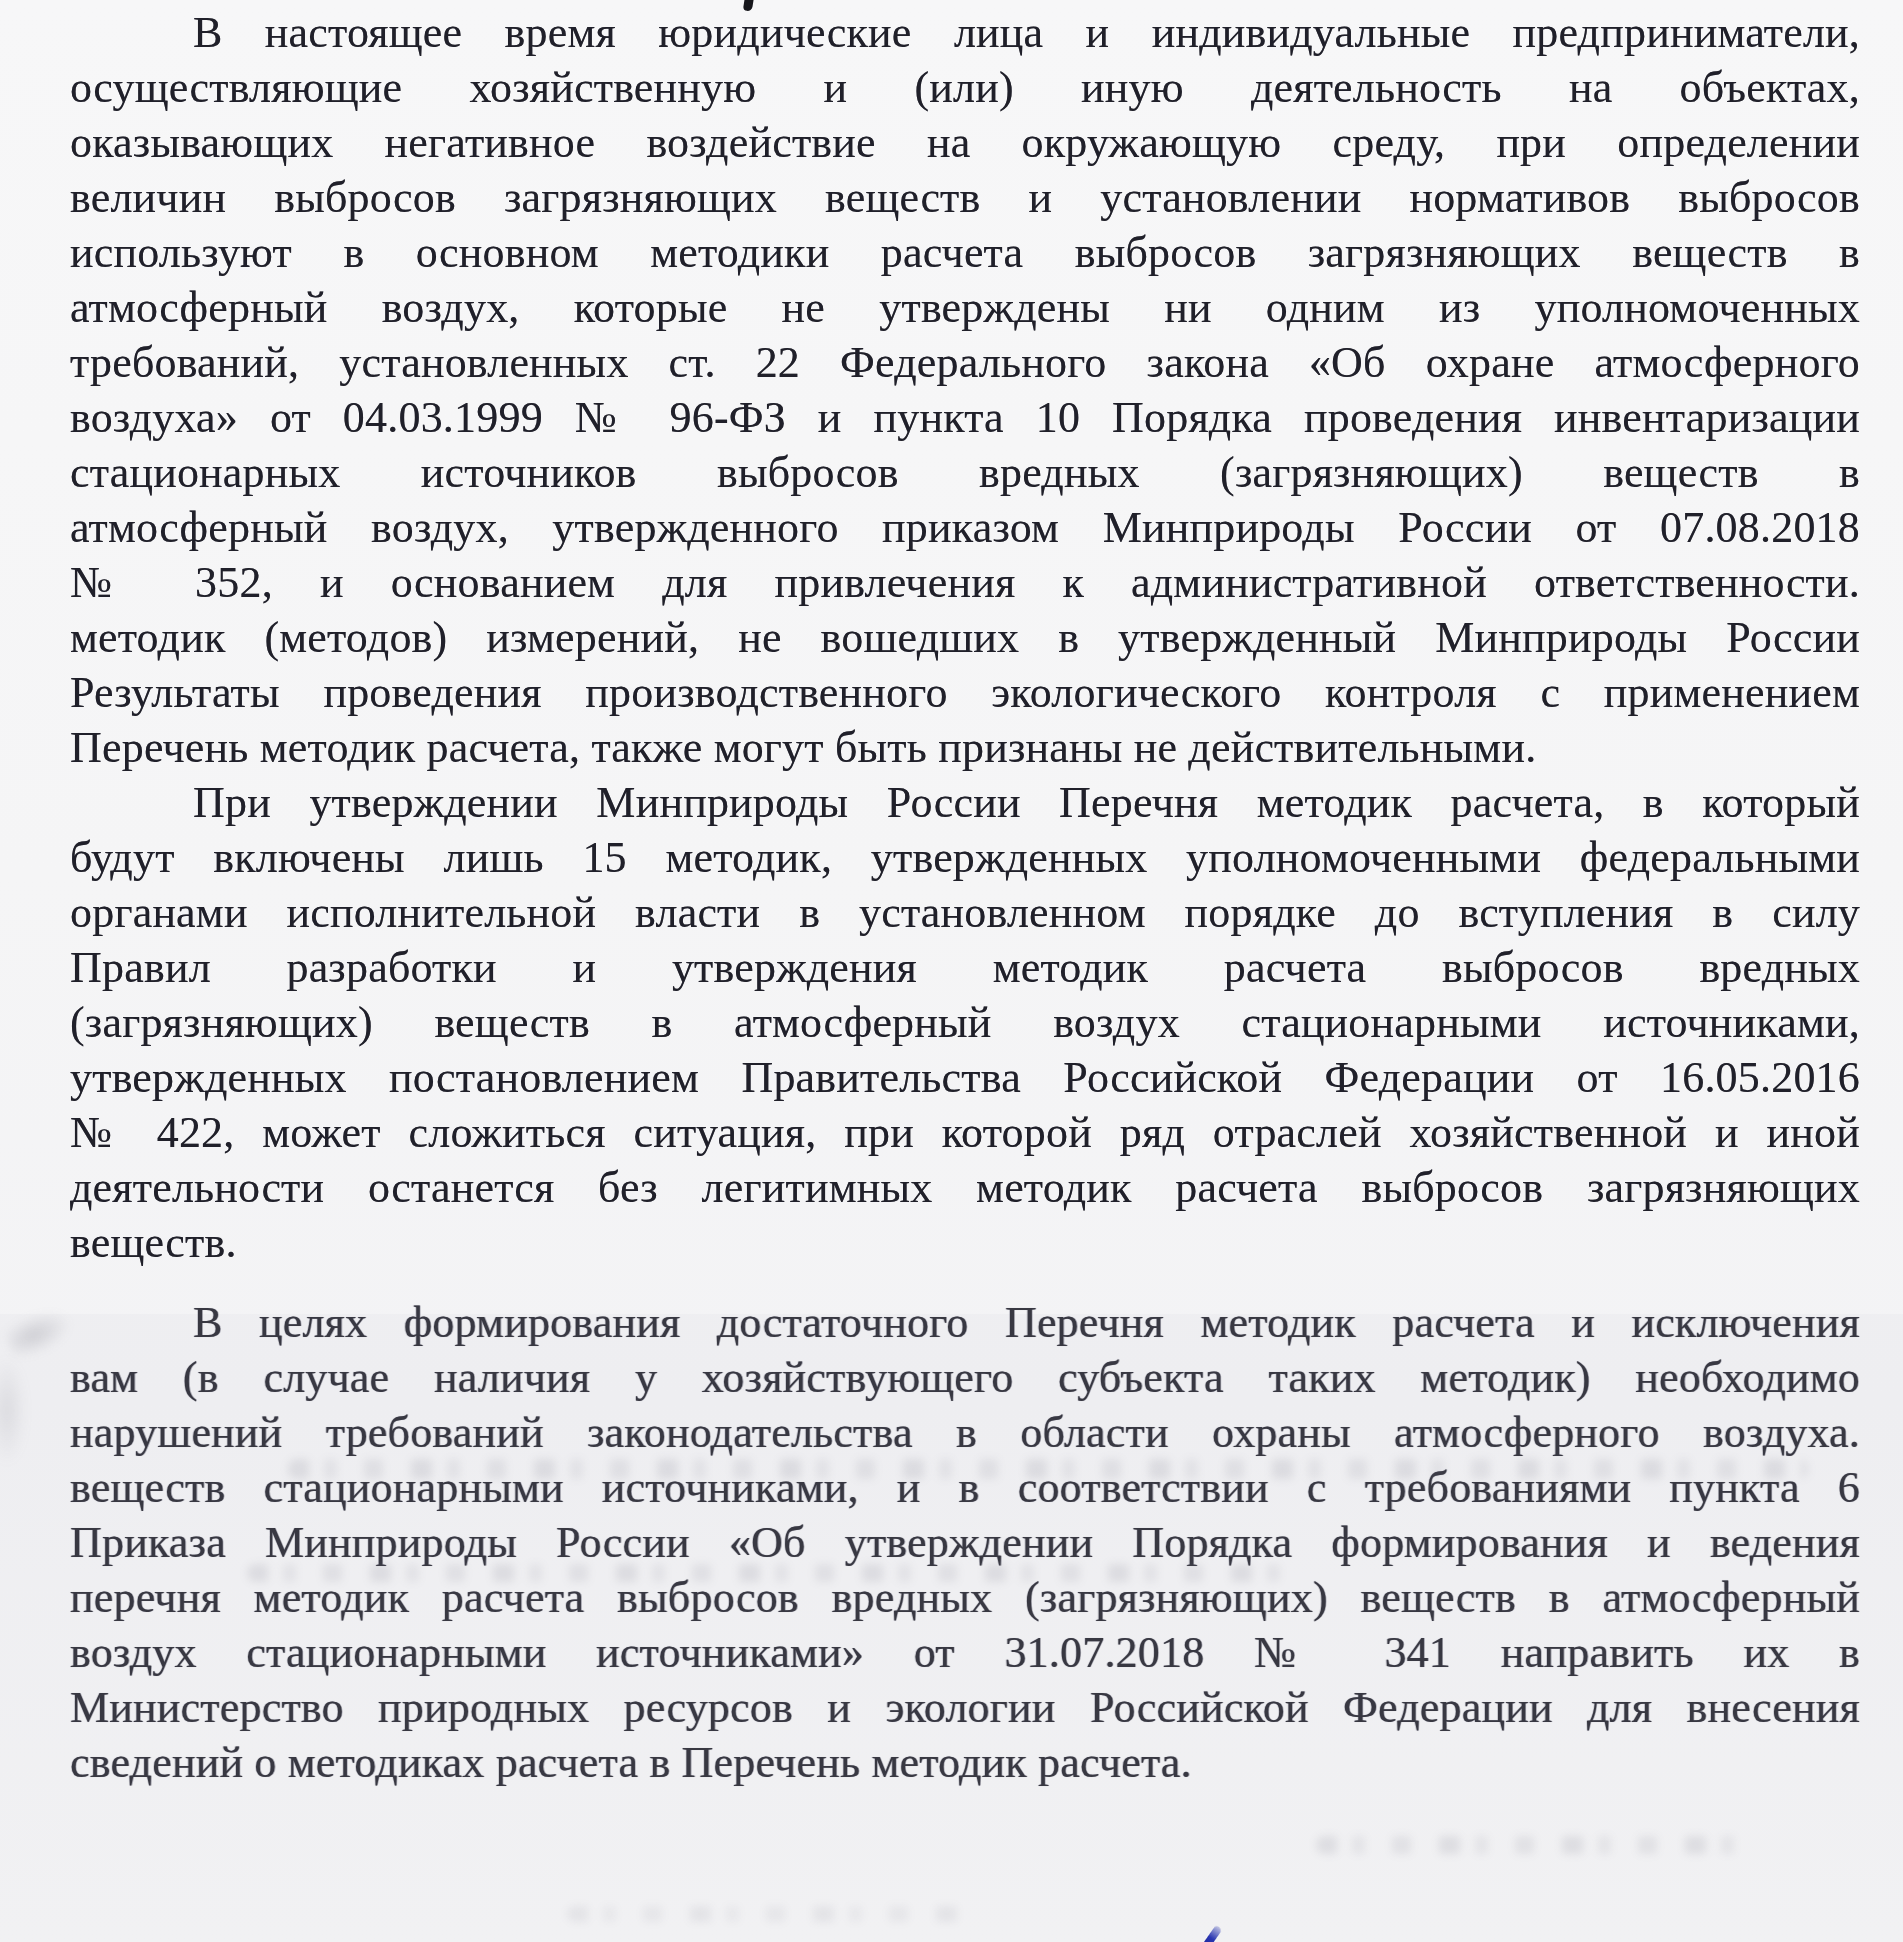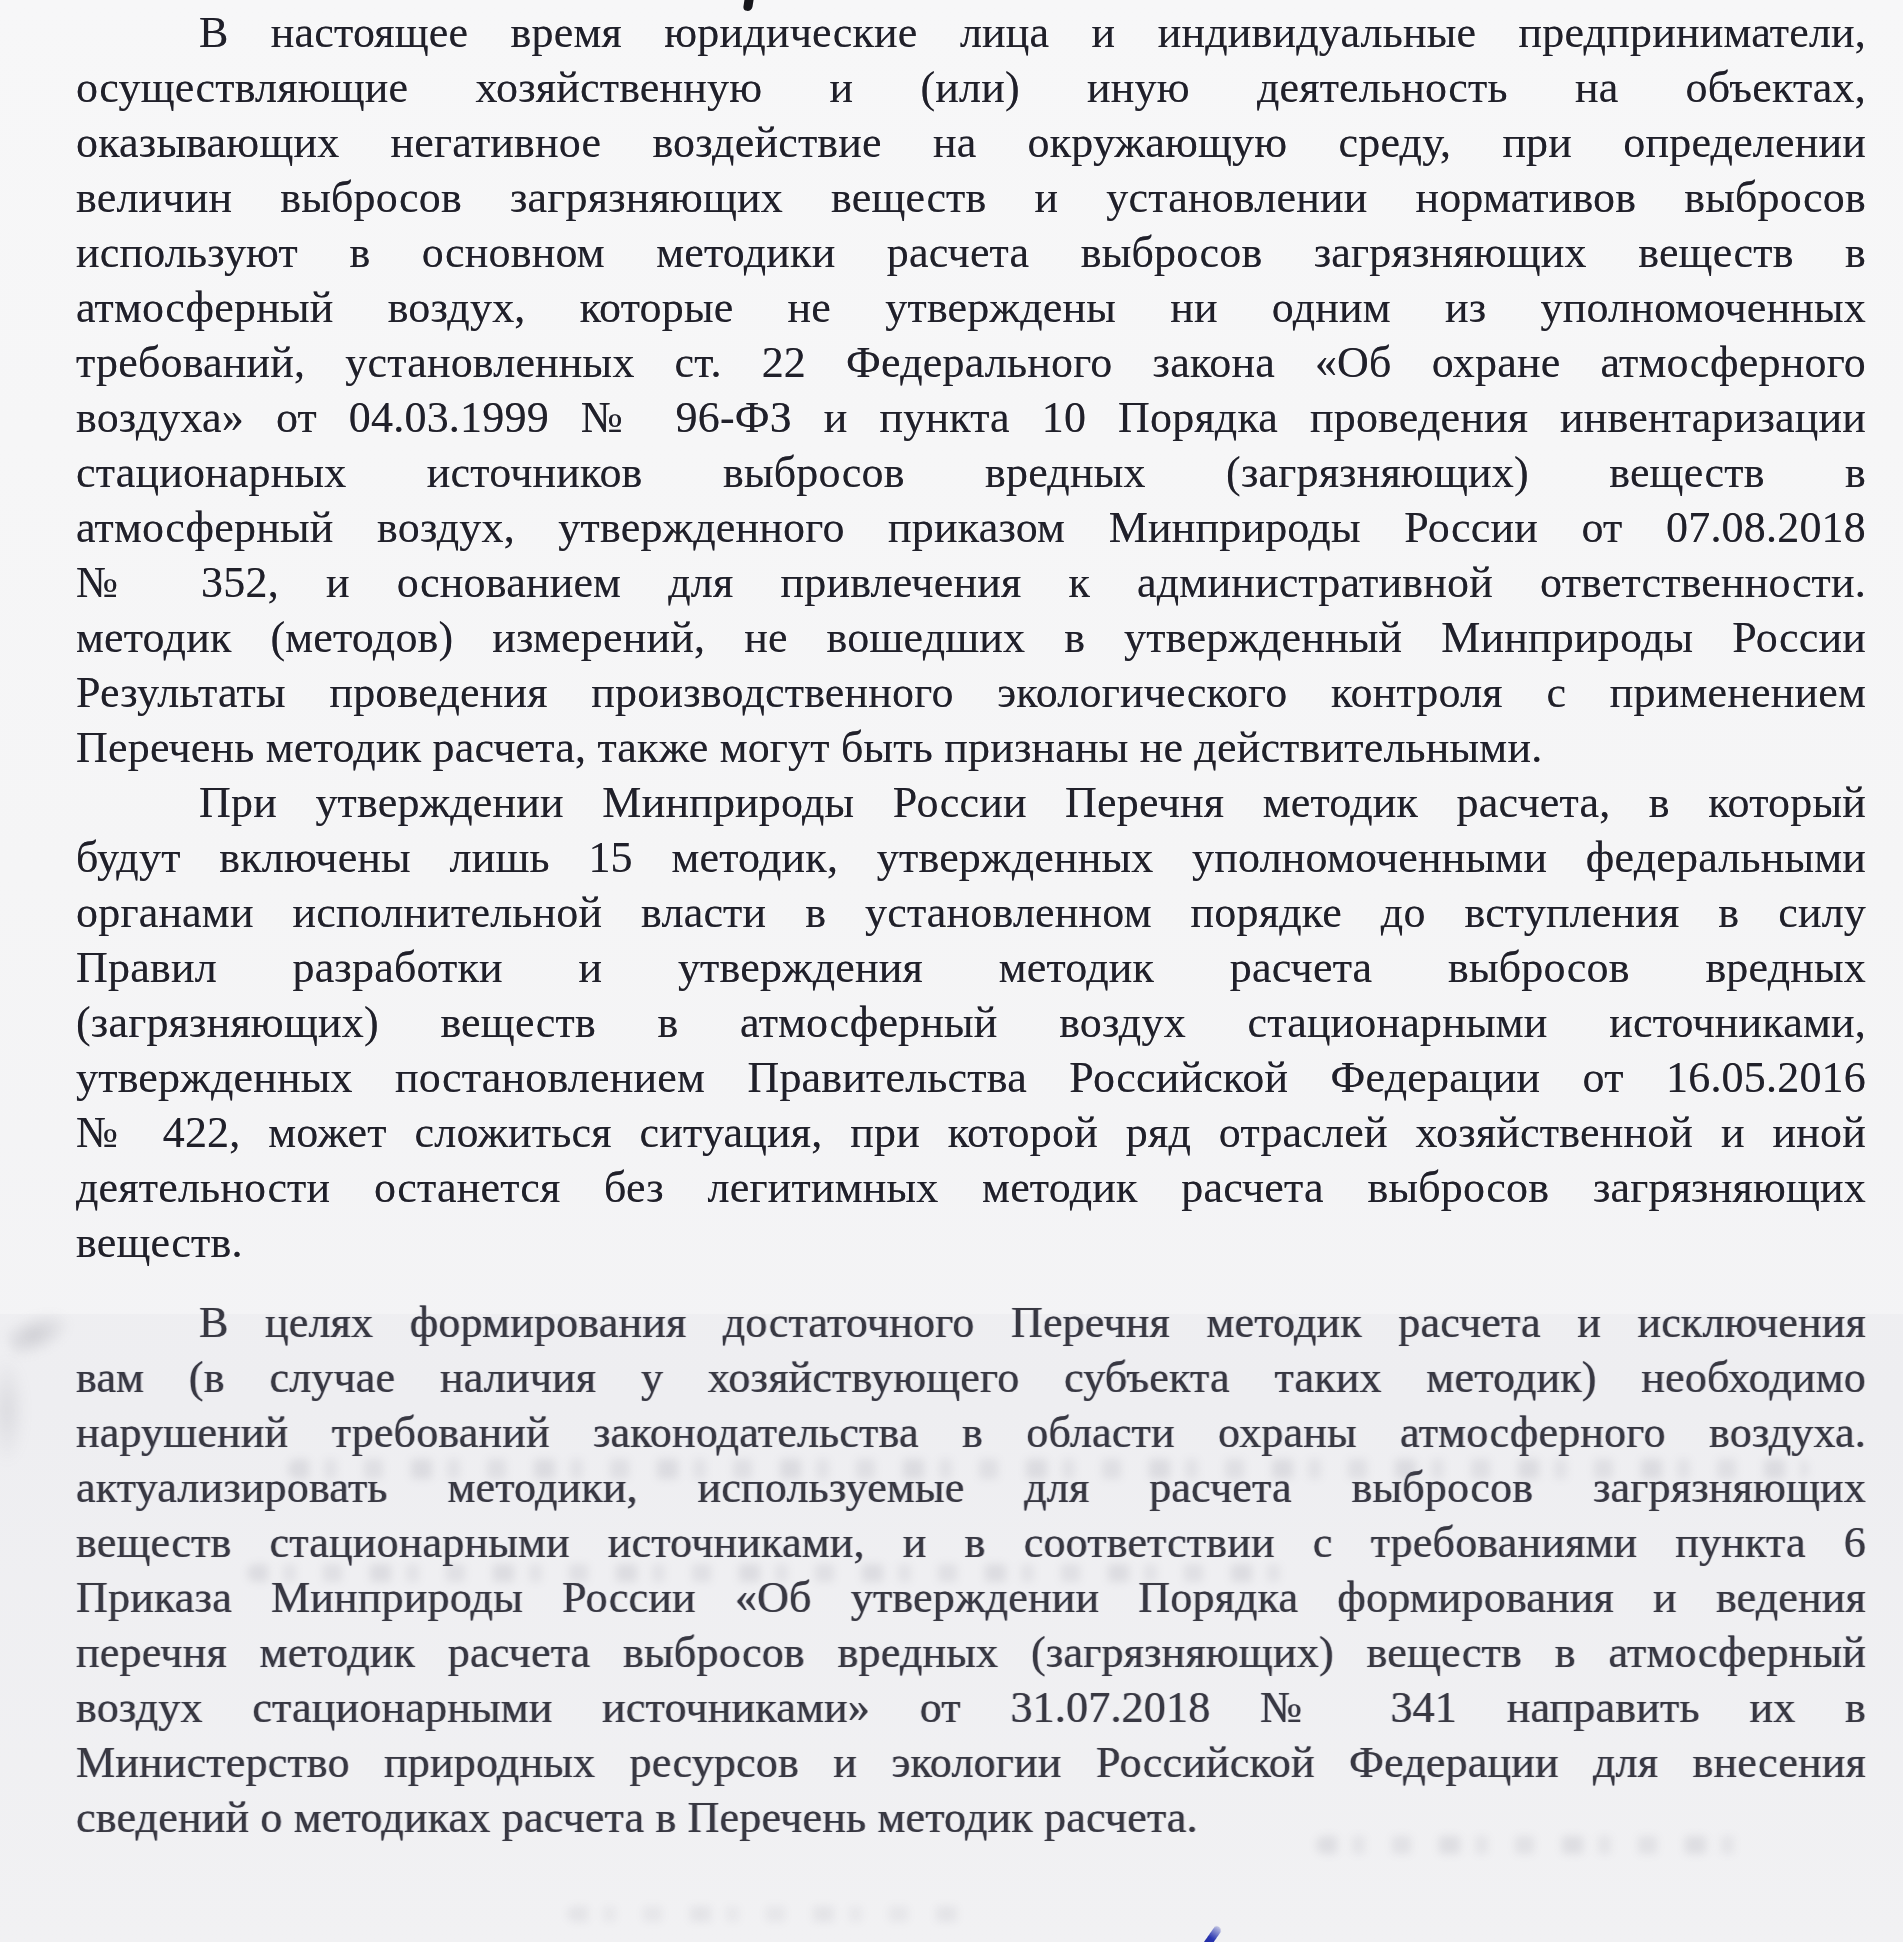--- a/index.html
+++ b/index.html
@@ -16,21 +16,20 @@
   }
   
   .fax-band{
     position:absolute;left:0;top:1314px;width:1903px;height:628px;
     background:rgba(205,205,214,.12);
   }
   .textblock{
     position:absolute;left:70px;top:5px;width:1790px;
     color:#20202a;
     font-size:44px;
-    margin-left:6px;
   }
   .para{margin:0;}
   .line{
     height:55px;
     line-height:55px;
     white-space:normal;
     text-align:justify;
     text-align-last:justify;
     text-justify:inter-word;
     letter-spacing:0.2px;
@@ -124,21 +123,20 @@
       <div class="line">утвержденных постановлением Правительства Российской Федерации от 16.05.2016</div>
       <div class="line">№ 422, может сложиться ситуация, при которой ряд отраслей хозяйственной и иной</div>
       <div class="line">деятельности останется без легитимных методик расчета выбросов загрязняющих</div>
       <div class="line end">веществ.</div>
     </div>
 
     <div class="para fax">
       <div class="line indent">В целях формирования достаточного Перечня методик расчета и исключения</div>
       <div class="line">вам (в случае наличия у хозяйствующего субъекта таких методик) необходимо</div>
       <div class="line">нарушений требований законодательства в области охраны атмосферного воздуха.</div>
-      <div class="line">актуализировать методики, используемые для расчета выбросов загрязняющих</div>
       <div class="line">веществ стационарными источниками, и в соответствии с требованиями пункта 6</div>
       <div class="line">Приказа Минприроды России «Об утверждении Порядка формирования и ведения</div>
       <div class="line">перечня методик расчета выбросов вредных (загрязняющих) веществ в атмосферный</div>
       <div class="line">воздух стационарными источниками» от 31.07.2018 № 341 направить их в</div>
       <div class="line">Министерство природных ресурсов и экологии Российской Федерации для внесения</div>
       <div class="line end">сведений о методиках расчета в Перечень методик расчета.</div>
     </div>
 
   </div>
 

